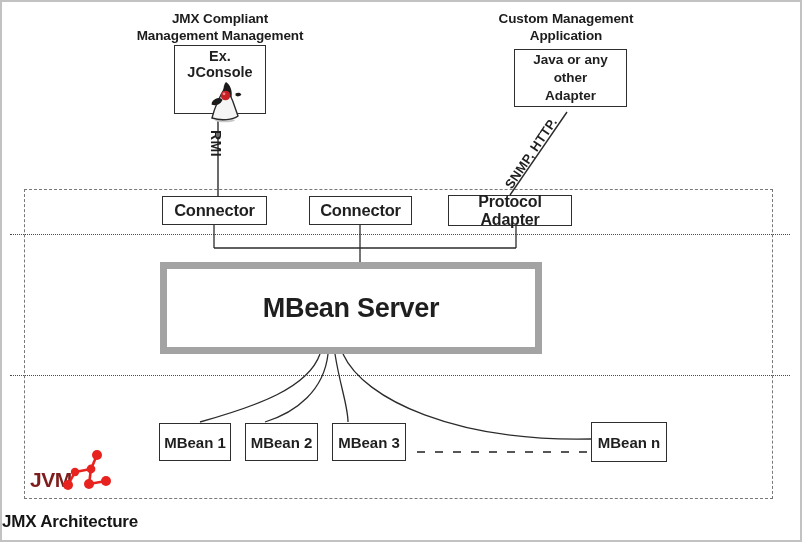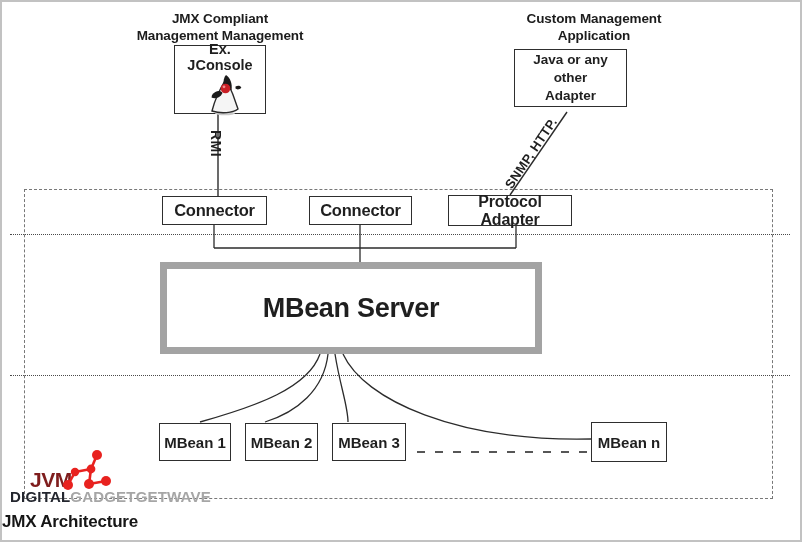--- a/index.html
+++ b/index.html
@@ -21,21 +21,21 @@
     border:1.5px solid #2e2e2e;
     display:flex;align-items:center;justify-content:center;
     text-align:center;
   }
   .app-title{
     position:absolute;
     text-align:center;
     font-size:13.5px;font-weight:600;line-height:17px;color:#1c1c1c;
     letter-spacing:-0.1px;
   }
-  .jconsole-box{left:172px;top:43px;width:92px;height:69px;flex-direction:column;justify-content:center;}
+  .jconsole-box{left:172px;top:43px;width:92px;height:69px;flex-direction:column;justify-content:flex-start;}
   .jconsole-label{font-size:14.5px;font-weight:600;padding-top:2px;}
   .custom-box{left:512px;top:47px;width:113px;height:58px;font-size:13.5px;font-weight:600;line-height:18px;}
   .conn{font-size:16.5px;font-weight:bold;letter-spacing:-0.2px;}
   .connector1{left:160px;top:194px;width:105px;height:29px;}
   .connector2{left:307px;top:194px;width:103px;height:29px;}
   .protocol{left:446px;top:193px;width:124px;height:31px;font-size:16px;}
   .mbean-server{
     left:158px;top:260px;width:382px;height:92px;
     border:7px solid #a3a3a3;
     font-size:27px;font-weight:600;letter-spacing:-0.3px;
@@ -116,21 +116,21 @@
         <path d="M7 21 C10.5 16.5 15.5 16 17.5 19 C15.5 23.5 10 25.5 6.5 23.5 Z" fill="#1b1b1b"></path>
         <path d="M30.5 12.5 C33 11.3 35.5 11.7 36.3 13.7 C34.5 15.8 31.8 15.8 30.5 14.6 Z" fill="#1b1b1b"></path>
         <circle cx="20.5" cy="14.5" r="4.8" fill="#c81f25"></circle>
         <circle cx="19" cy="12.8" r="1.4" fill="#ef8e8e"></circle>
       </svg>
     </span>
   </div>
 
   <div class="abs rmi-label">RMI</div>
 
-  <div class="app-title" style="left:492px;top:8px;width:200px;">
+  <div class="app-title" style="left:464px;top:8px;width:200px;">
     <span>Custom Management</span><br>
     <span>Application</span>
   </div>
 
   <div class="box custom-box">
     <div>
       <span>Java or any other</span><br>
       <span>Adapter</span>
     </div>
   </div>
@@ -165,19 +165,16 @@
         <circle cx="37" cy="7" r="5"></circle>
         <circle cx="31" cy="21" r="4.4"></circle>
         <circle cx="15" cy="24" r="4.2"></circle>
         <circle cx="8" cy="37" r="5"></circle>
         <circle cx="29" cy="36" r="5"></circle>
         <circle cx="46" cy="33" r="5"></circle>
       </g>
     </svg>
   </span>
 
-  <div class="abs watermark">
-    <span class="wm-bold">DIGITAL</span><span class="wm-light">GADGETGETWAVE</span>
-  </div>
 
   <div class="abs caption">JMX Architecture</div>
 
 </div>
 
 </body></html>

